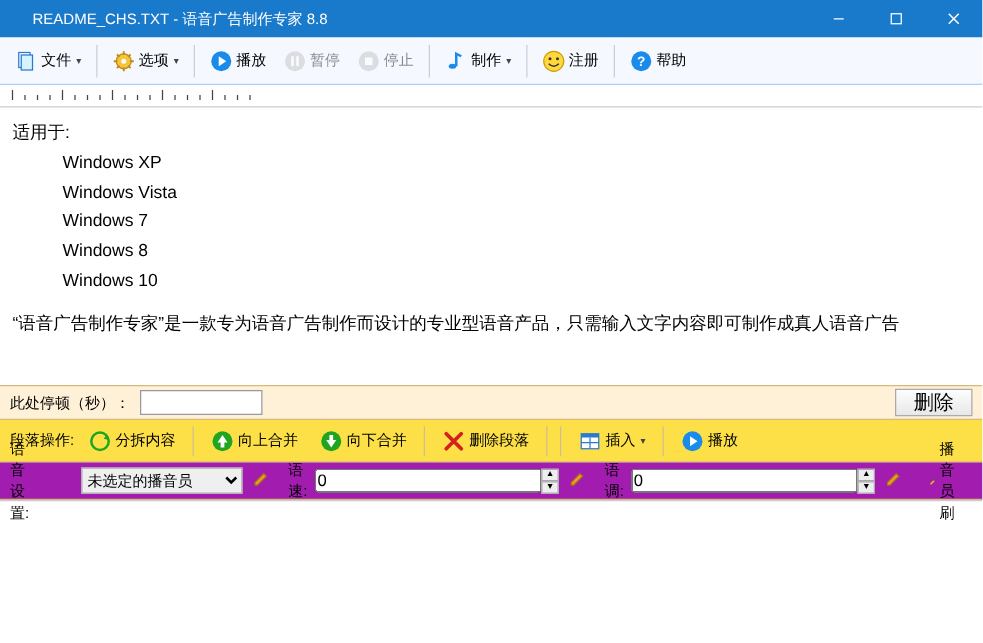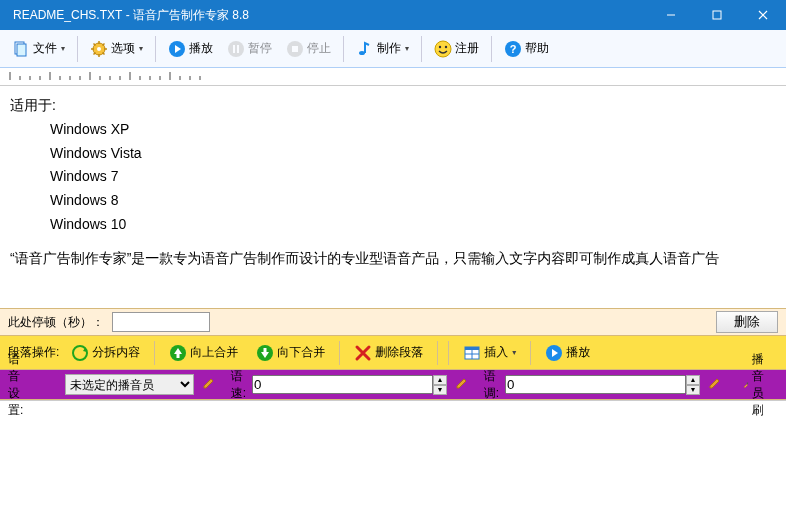--- a/index.html
+++ b/index.html
@@ -1,37 +1,37 @@
 <!DOCTYPE html>
 <html><head>
 <meta charset="utf-8">
 <style>
 * { margin: 0; padding: 0; box-sizing: border-box; font-family: "Microsoft YaHei", "SimSun", Arial, sans-serif; }
 body { background: #fff; width: 786px; height: 514px; overflow: hidden; }
 
-.titlebar { height: 30px; background: #1979ca; color: #fff; display: flex; align-items: center; padding-left: 7px; font-size: 12px; }
+.titlebar { height: 30px; background: #1979ca; color: #fff; display: flex; align-items: center; padding-left: 20px; font-size: 12px; }
 .titlebar .heart { margin-right: 6px; }
 .titlebar .spacer { flex: 1; }
 .titlebar .winbtn { width: 46px; height: 30px; display: flex; align-items: center; justify-content: center; color: #fff; font-size: 11px; }
 
 .toolbar { height: 38px; background: #f5f9ff; border-bottom: 1px solid #aecff7; display: flex; align-items: center; padding: 16px 6px; gap: 2px; font-size: 12px; }
 .tb-btn { display: flex; align-items: center; gap: 3px; padding: 3px 6px; border-radius: 3px; cursor: pointer; height: 28px; }
 .tb-sep { width: 1px; height: 26px; background: #ccd; margin: 0 4px; }
 .tb-dd { font-size: 8px; color: #444; margin-left: 1px; }
 .tb-btn.disabled { opacity: 0.45; cursor: default; }
 
 .ruler { height: 18px; background: #fff; border-bottom: 1px solid #ccc; position: relative; font-size: 8px; color: #333; }
 
 .editor { height: 222px; padding: 8px 10px; font-size: 14px; font-family: "SimSun", serif; line-height: 1.7; overflow-y: auto; color: #000; }
 .editor .indent { padding-left: 40px; font-family: Liberation Sans, sans-serif; }
 
 .pause-row { height: 28px; background: #fff0d8; border-top: 1px solid #d6b97b; border-bottom: 1px solid #d6b97b; display: flex; align-items: center; padding: 0 8px; font-size: 12px; gap: 8px; }
 .pause-row input { width: 98px; height: 20px; border: 1px solid #999; padding: 0 4px; font-size: 12px; }
 .pause-row .spacer { flex: 1; }
-.pause-row .del-btn { width: 62px; height: 22px; border: 1px solid #aaa; background: linear-gradient(#fdfdfd,#e8e8e8); font-size: 13px; cursor: pointer; }
+.pause-row .del-btn { width: 62px; height: 22px; border: 1px solid #aaa; background: linear-gradient(#fdfdfd,#e8e8e8); font-size: 16px; cursor: pointer; }
 
 .para-row { height: 34px; background: #fde047; border-bottom: 1px solid #d6b97b; display: flex; align-items: center; padding: 0 8px; font-size: 12px; gap: 6px; }
 .para-btn { display: flex; align-items: center; gap: 3px; padding: 3px 6px; border-radius: 3px; cursor: pointer; height: 26px; }
 .p-sep { width: 1px; height: 24px; background: #d2be93; margin: 0 2px; }
 
 .voice-row { height: 30px; background: #a21caf; border-bottom: 1px solid #d6b97b; display: flex; align-items: center; padding: 0 8px; font-size: 12px; gap: 6px; }
 .voice-row select { height: 21px; font-size: 12px; border: 1px solid #aaa; margin-left: 28px; }
 .voice-row .announcer { width: 284px; }
 .voice-row .spin { display: inline-flex; align-items: center; }
 .voice-row .spinbtns { display: flex; flex-direction: column; }

